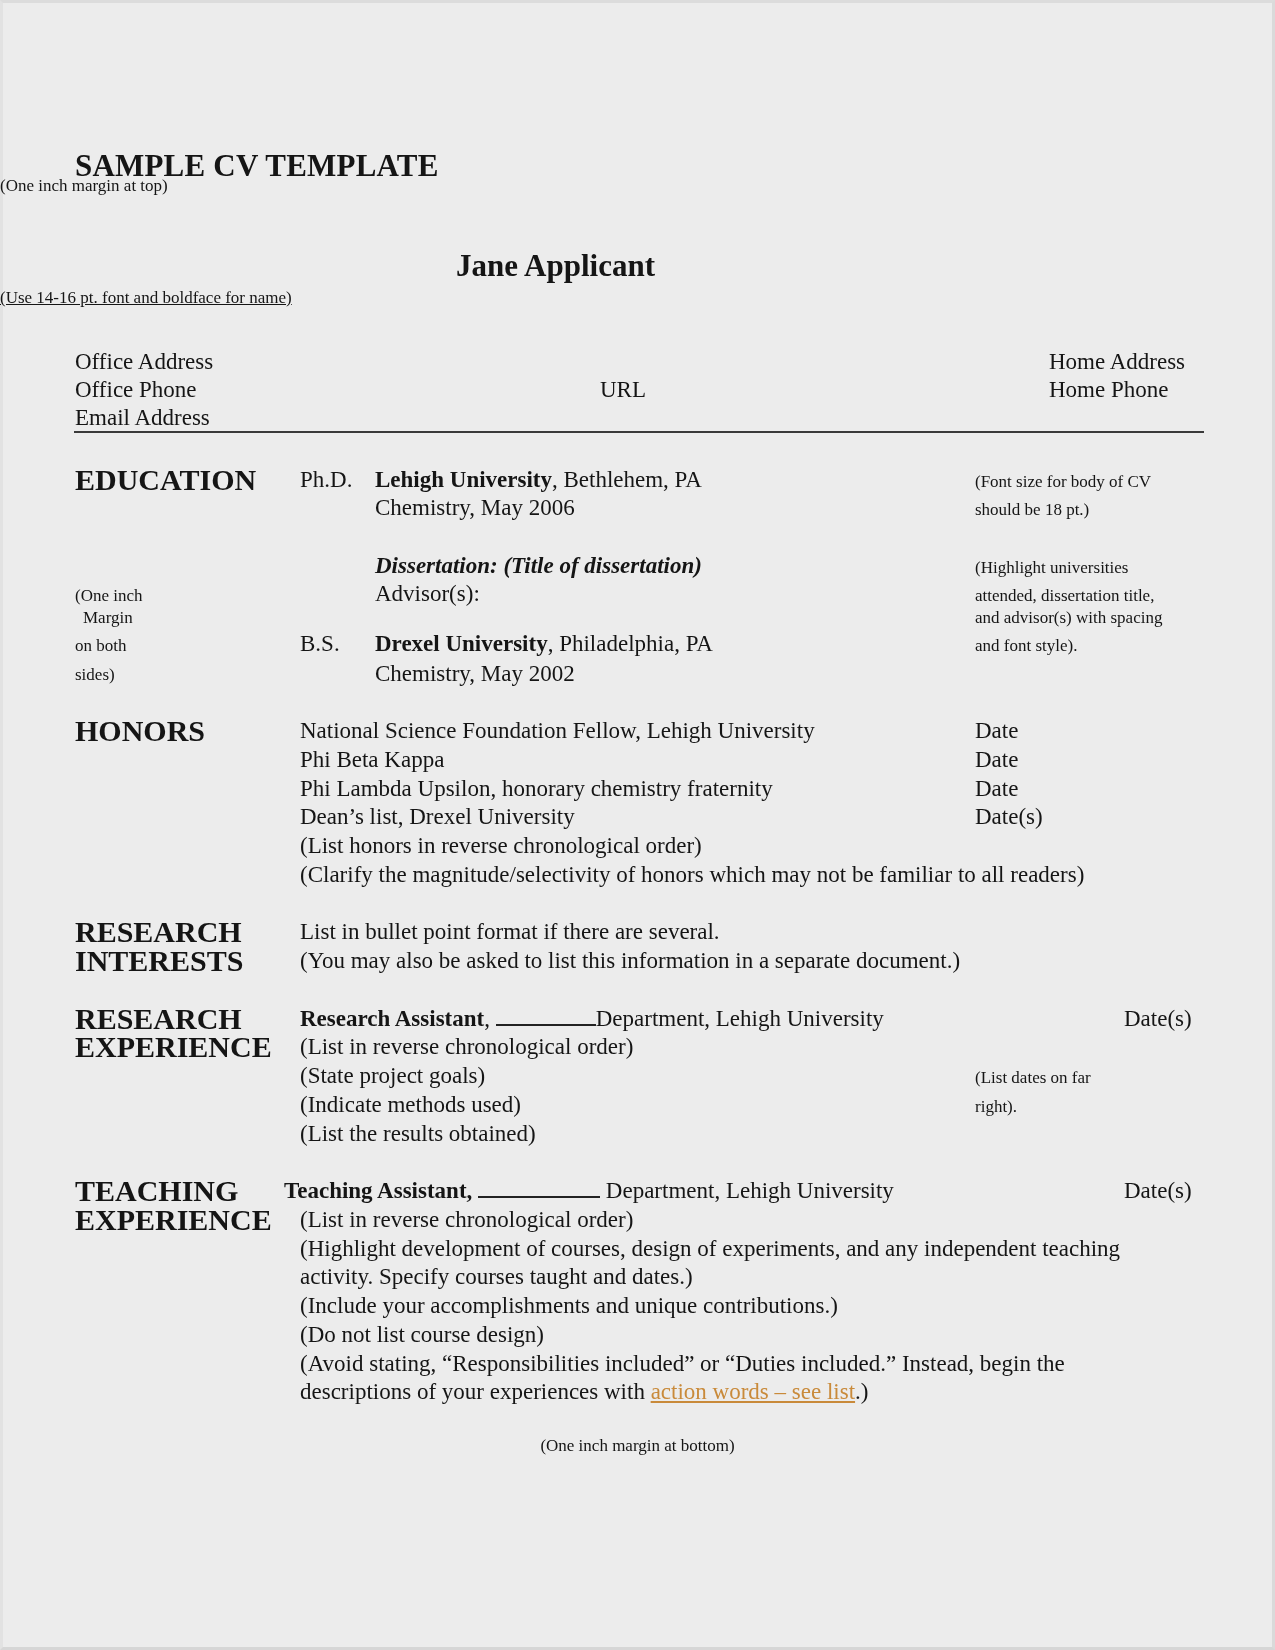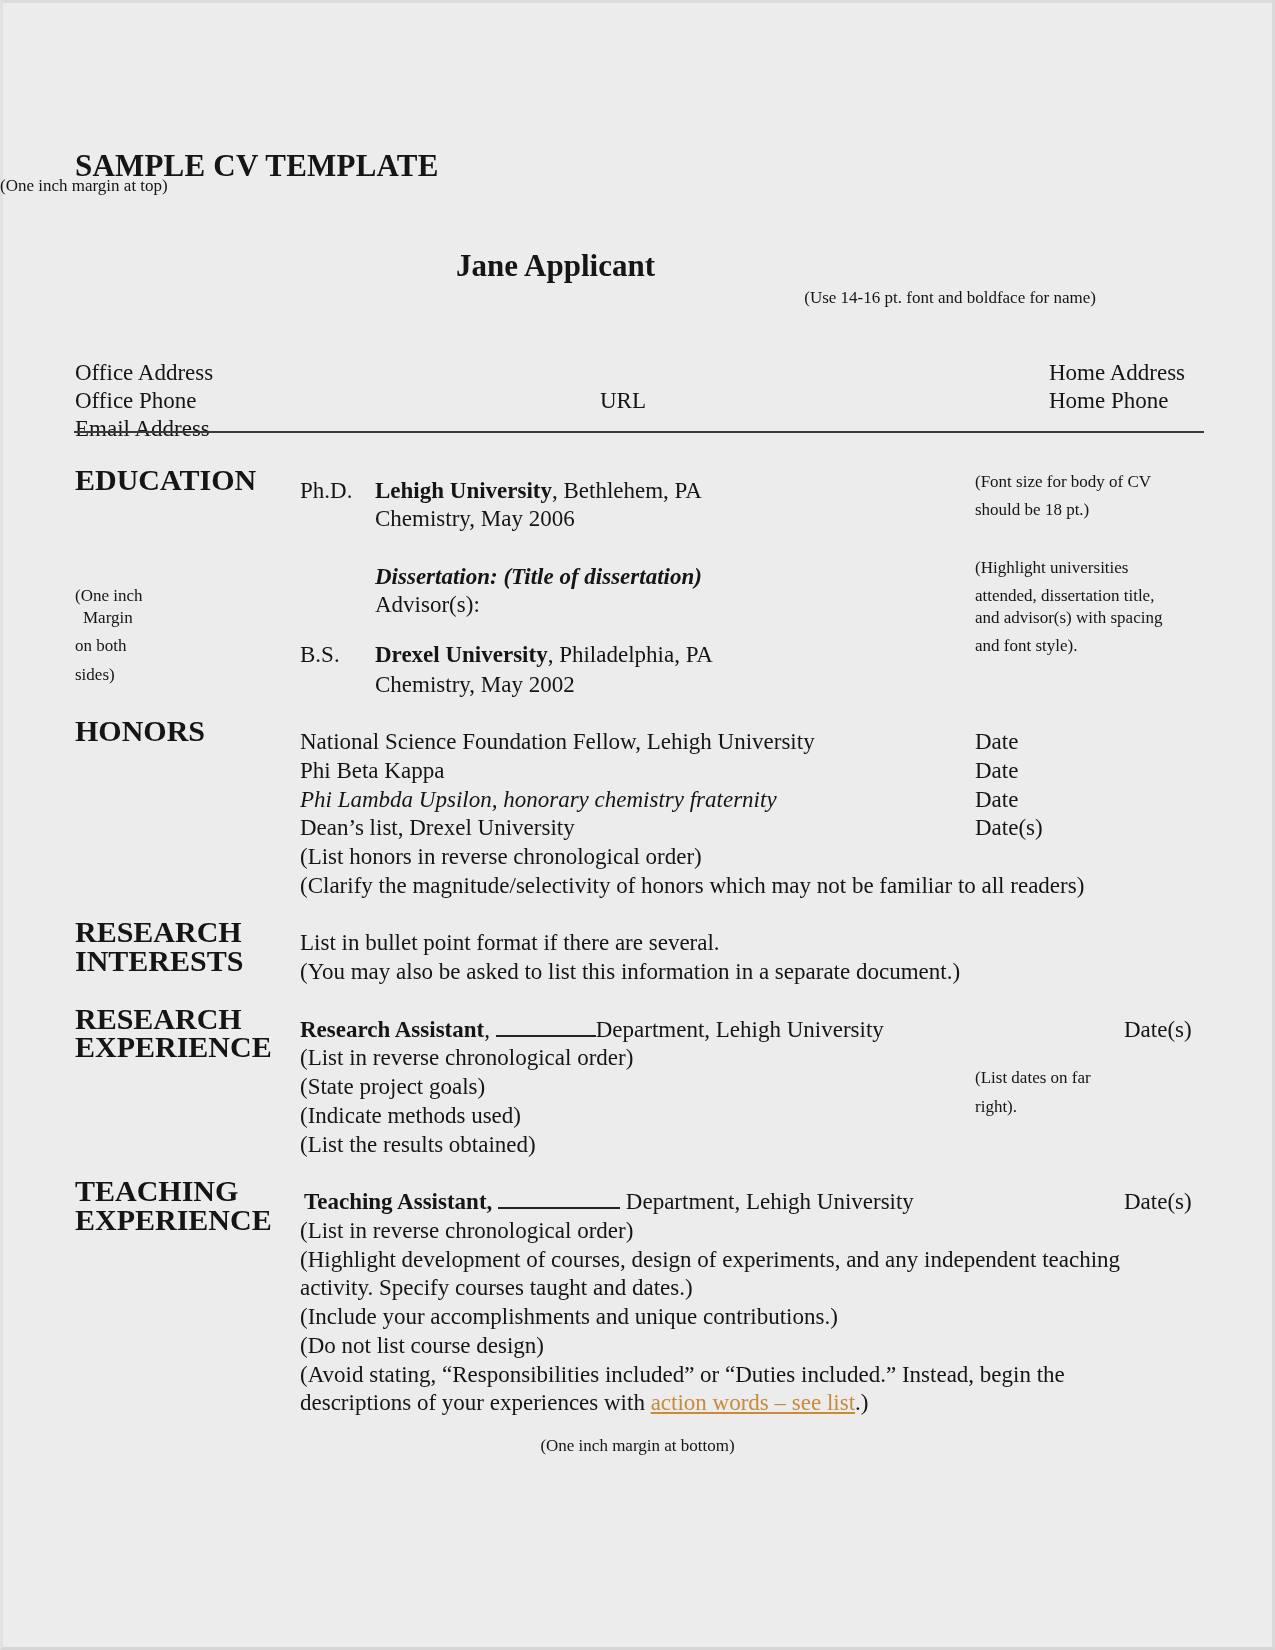--- a/index.html
+++ b/index.html
@@ -6,36 +6,36 @@
     body {
       width: 1275px; height: 1650px; background: #ececec;
       font-family: "Liberation Serif", "DejaVu Serif", serif; color: #151515;
       position: relative; overflow: hidden;
     }
     .page-border { position: absolute; inset: 0; border-top: 3px solid #dcdcdc; border-left: 3px solid #e2e2e2; border-right: 3px solid #dadada; border-bottom: 3px solid #d6d6d6; box-sizing: border-box; pointer-events:none; }
     .abs { position: absolute; white-space: nowrap; }
     .title { left: 75px; top: 148px; font-size: 31px; font-weight: bold; letter-spacing: 0.2px; }
     .note-sm { font-size: 17px; }
     .name { left: 0; width: 1111px; text-align: center; top: 248px; font-size: 31px; font-weight: bold; }
-    .body { font-size: 23px; line-height: 28px; margin-top: 11px; }
+    .body { font-size: 23px; line-height: 28px; }
     .hdr { font-size: 30px; font-weight: bold; line-height: 28px; }
     .rule { position: absolute; left: 74px; width: 1130px; top: 431px; height: 2px; background: #3a3a3a; }
     .link { color: #c98a3a; text-decoration: underline; text-decoration-color: #c98a3a; }
     .blank { display:inline-block; border-bottom: 2px solid #222; vertical-align: baseline; height: 18px; }
     .watermark { left: 40px; top: 1598px; font-size: 9px; color: #c9c9c9; font-family: "DejaVu Sans", sans-serif; }
   </style>
 </head>
 <body>
 
 <div class="page-border"></div>
 
 <div class="abs title">SAMPLE CV TEMPLATE</div>
 <div class="abs note-sm" style="left:0;width:1235px;text-align:left;top:176px;">(One inch margin at top)</div>
 <div class="abs name">Jane Applicant</div>
-<div class="abs note-sm" style="left:0;width:1096px;text-align:right;top:288px;">(Use 14-16 pt. font and boldface for name)</div>
+<div class="abs note-sm" style="left:0;width:1096px;text-align:left;top:288px;text-decoration:underline;">(Use 14-16 pt. font and boldface for name)</div>
 
 <div class="abs body" style="left:75px;top:348px;">Office Address</div>
 <div class="abs body" style="left:75px;top:376px;">Office Phone</div>
 <div class="abs body" style="left:75px;top:404px;">Email Address</div>
 <div class="abs body" style="left:600px;top:376px;">URL</div>
 <div class="abs body" style="left:1049px;top:348px;">Home Address</div>
 <div class="abs body" style="left:1049px;top:376px;">Home Phone</div>
 <div class="rule"></div>
 
 <div class="abs hdr" style="left:75px;top:466px;">EDUCATION</div>
@@ -58,21 +58,21 @@
 <div class="abs note-sm" style="left:975px;top:558px;">(Highlight universities</div>
 <div class="abs note-sm" style="left:975px;top:586px;">attended, dissertation title,</div>
 <div class="abs note-sm" style="left:975px;top:608px;">and advisor(s) with spacing</div>
 <div class="abs note-sm" style="left:975px;top:636px;">and font style).</div>
 
 <div class="abs hdr" style="left:75px;top:717px;">HONORS</div>
 <div class="abs body" style="left:300px;top:717px;">National Science Foundation Fellow, Lehigh University</div>
 <div class="abs body" style="left:975px;top:717px;">Date</div>
 <div class="abs body" style="left:300px;top:746px;">Phi Beta Kappa</div>
 <div class="abs body" style="left:975px;top:746px;">Date</div>
-<div class="abs body" style="left:300px;top:775px;font-style:italic;">Phi Lambda Upsilon, honorary chemistry fraternity</div>
+<div class="abs body" style="left:300px;top:775px;">Phi Lambda Upsilon, honorary chemistry fraternity</div>
 <div class="abs body" style="left:975px;top:775px;">Date</div>
 <div class="abs body" style="left:300px;top:803px;">Dean’s list, Drexel University</div>
 <div class="abs body" style="left:975px;top:803px;">Date(s)</div>
 <div class="abs body" style="left:300px;top:832px;">(List honors in reverse chronological order)</div>
 <div class="abs body" style="left:300px;top:861px;">(Clarify the magnitude/selectivity of honors which may not be familiar to all readers)</div>
 
 <div class="abs hdr" style="left:75px;top:918px;">RESEARCH</div>
 <div class="abs hdr" style="left:75px;top:947px;">INTERESTS</div>
 <div class="abs body" style="left:300px;top:918px;">List in bullet point format if there are several.</div>
 <div class="abs body" style="left:300px;top:947px;">(You may also be asked to list this information in a separate document.)</div>
@@ -83,21 +83,21 @@
 <div class="abs body" style="left:1124px;top:1005px;">Date(s)</div>
 <div class="abs body" style="left:300px;top:1033px;">(List in reverse chronological order)</div>
 <div class="abs body" style="left:300px;top:1062px;">(State project goals)</div>
 <div class="abs body" style="left:300px;top:1091px;">(Indicate methods used)</div>
 <div class="abs body" style="left:300px;top:1120px;">(List the results obtained)</div>
 <div class="abs note-sm" style="left:975px;top:1068px;">(List dates on far</div>
 <div class="abs note-sm" style="left:975px;top:1097px;">right).</div>
 
 <div class="abs hdr" style="left:75px;top:1177px;">TEACHING</div>
 <div class="abs hdr" style="left:75px;top:1206px;">EXPERIENCE</div>
-<div class="abs body" style="left:304px;top:1177px;"><b>Teaching Assistant,</b> <span class="blank" style="width:122px;"></span><span> Department, Lehigh University</span></div>
+<div class="abs body" style="left:284px;top:1177px;"><b>Teaching Assistant,</b> <span class="blank" style="width:122px;"></span><span> Department, Lehigh University</span></div>
 <div class="abs body" style="left:1124px;top:1177px;">Date(s)</div>
 <div class="abs body" style="left:300px;top:1206px;">(List in reverse chronological order)</div>
 <div class="abs body" style="left:300px;top:1235px;">(Highlight development of courses, design of experiments, and any independent teaching</div>
 <div class="abs body" style="left:300px;top:1263px;">activity. Specify courses taught and dates.)</div>
 <div class="abs body" style="left:300px;top:1292px;">(Include your accomplishments and unique contributions.)</div>
 <div class="abs body" style="left:300px;top:1321px;">(Do not list course design)</div>
 <div class="abs body" style="left:300px;top:1350px;">(Avoid stating, “Responsibilities included” or “Duties included.” Instead, begin the</div>
 <div class="abs body" style="left:300px;top:1378px;"><span>descriptions of your experiences with </span><a class="link">action words  – see list</a><span>.)</span></div>
 
 <div class="abs note-sm" style="left:0;width:1275px;text-align:center;top:1436px;">(One inch margin at bottom)</div>

